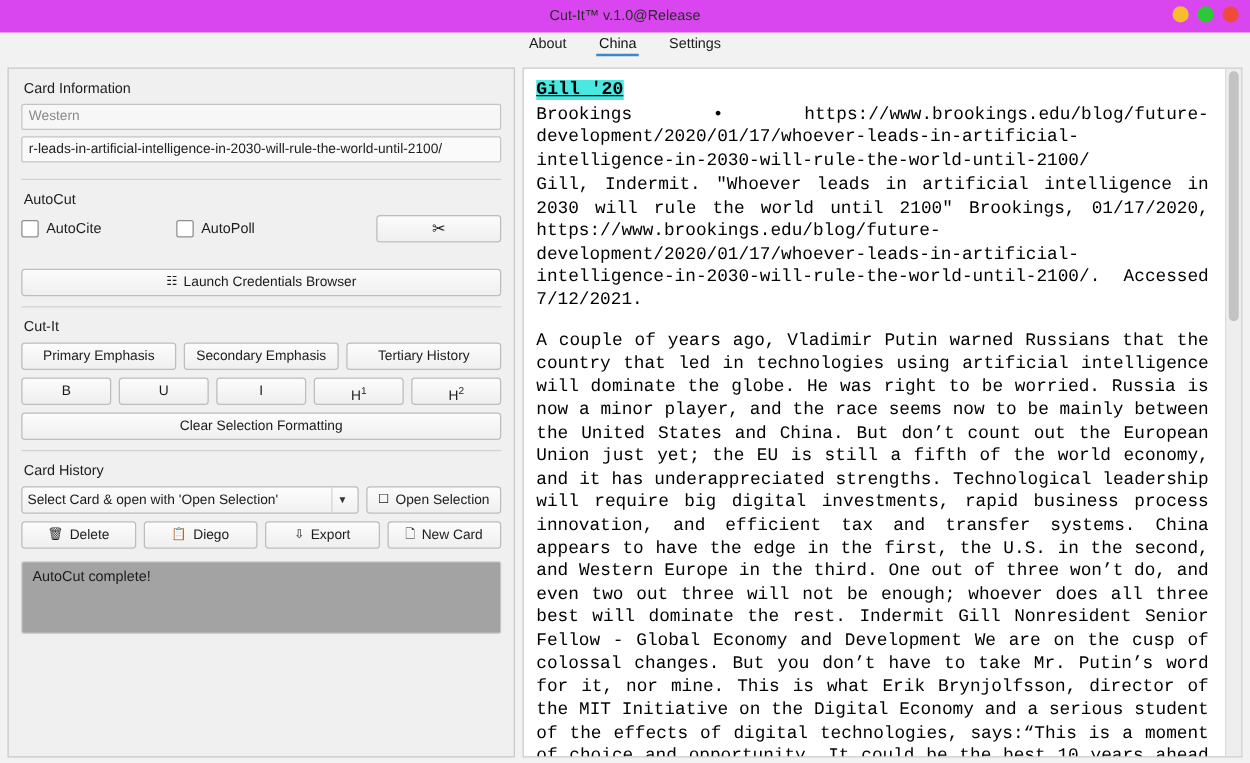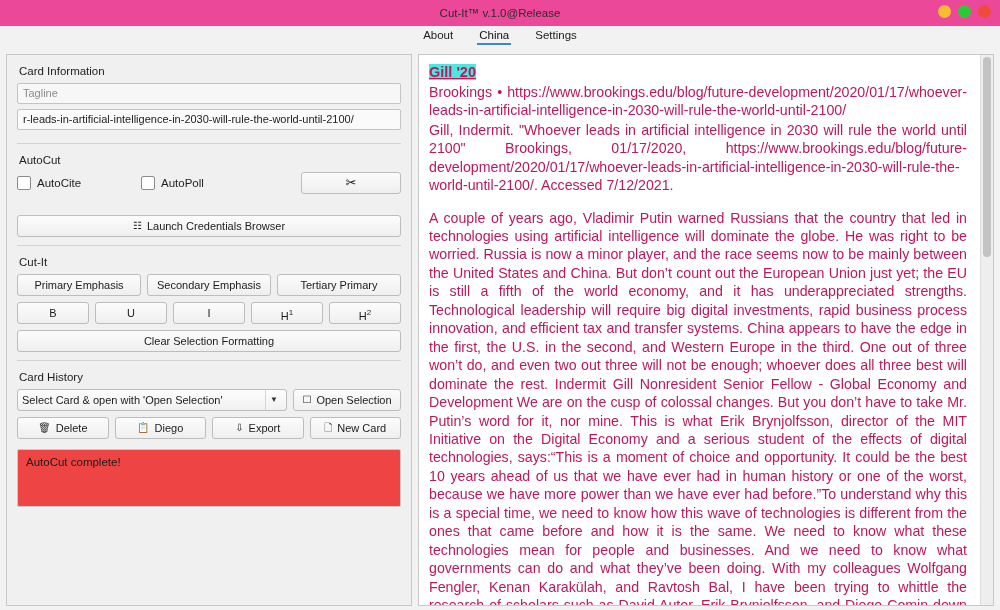--- a/index.html
+++ b/index.html
@@ -16,21 +16,21 @@
     position: relative;
     width: 1000px;
     height: 610px;
     background: #f2f2f2;
   }
 
   
   .titlebar {
     position: relative;
     height: 26px;
-    background: #ec4899;
+    background: #d946ef;
     display: flex;
     align-items: center;
     justify-content: center;
   }
   .titlebar-title {
     font-size: 11.5px;
     color: #2b2b2b;
   }
   .window-controls {
     position: absolute;
@@ -246,39 +246,39 @@
   }
   .grid4 {
     display: grid;
     grid-template-columns: repeat(4, 1fr);
     gap: 6px;
   }
 
   .status-box {
     margin-top: 10px;
     border: 1px solid #c8c8c8;
-    background: #ef4444;
+    background: #a3a3a3;
     height: 58px;
     font-size: 11.5px;
     color: #1b1b1b;
     padding: 6px 8px;
     box-sizing: border-box;
     border-radius: 2px;
   }
 
   
   .doc {
     position: absolute;
     top: 0; left: 0; right: 12px; bottom: 0;
     padding: 8px 14px 8px 10px;
     overflow: hidden;
-    font-family: Liberation Sans, sans-serif;
+    font-family: Liberation Mono, monospace;
     font-size: 14.2px;
     line-height: 1.30;
-    color: #be185d;
+    color: #000000;
     text-align: justify;
   }
   .doc-title {
     font-weight: bold;
     font-size: 14.5px;
     background: #49e8e0;
     display: inline;
     text-decoration: underline;
   }
   .doc-cite {
@@ -327,21 +327,21 @@
     <div class="menu-item active">China</div>
     <div class="menu-item">Settings</div>
   </div>
 
   <div class="content">
 
     <div class="left-pane">
 
       <div class="section-label">Card Information</div>
 
-      <div class="field" title="Tagline">Tagline</div>
+      <div class="field" title="Tagline">Western</div>
       <div class="field filled">r-leads-in-artificial-intelligence-in-2030-will-rule-the-world-until-2100/</div>
 
       <hr class="hr">
 
       <div class="section-label">AutoCut</div>
 
       <div class="row">
         <div class="check-wrap">
           <span class="checkbox"></span>
           <span>AutoCite</span>
@@ -360,21 +360,21 @@
         <span>Launch Credentials Browser</span>
       </div>
 
       <hr class="hr">
 
       <div class="section-label">Cut-It</div>
 
       <div class="grid3">
         <div class="btn">Primary Emphasis</div>
         <div class="btn">Secondary Emphasis</div>
-        <div class="btn">Tertiary Primary</div>
+        <div class="btn">Tertiary History</div>
       </div>
 
       <div class="grid5">
         <div class="btn">B</div>
         <div class="btn">U</div>
         <div class="btn">I</div>
         <div class="btn"><span>H</span><span class="sup">1</span></div>
         <div class="btn"><span>H</span><span class="sup">2</span></div>
       </div>
 

